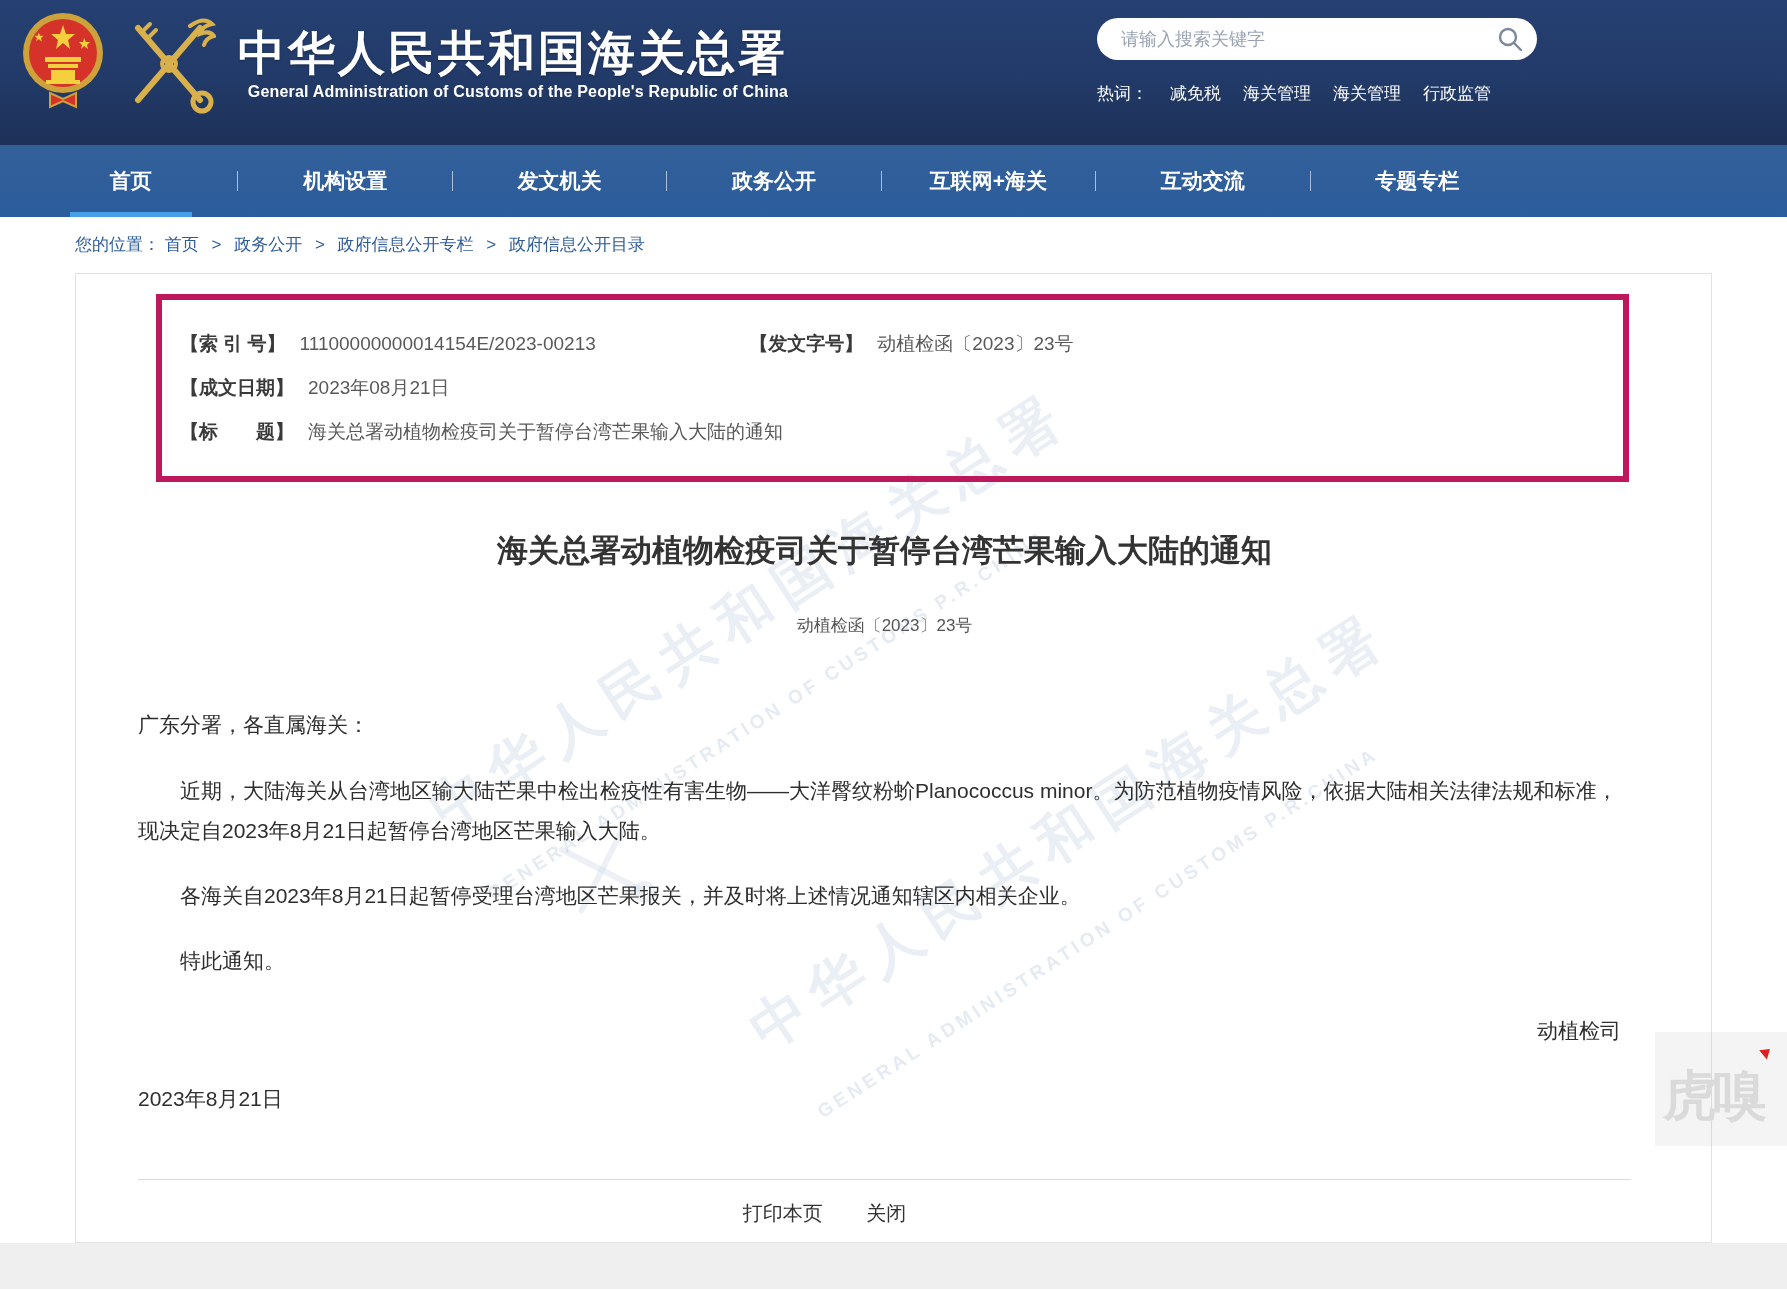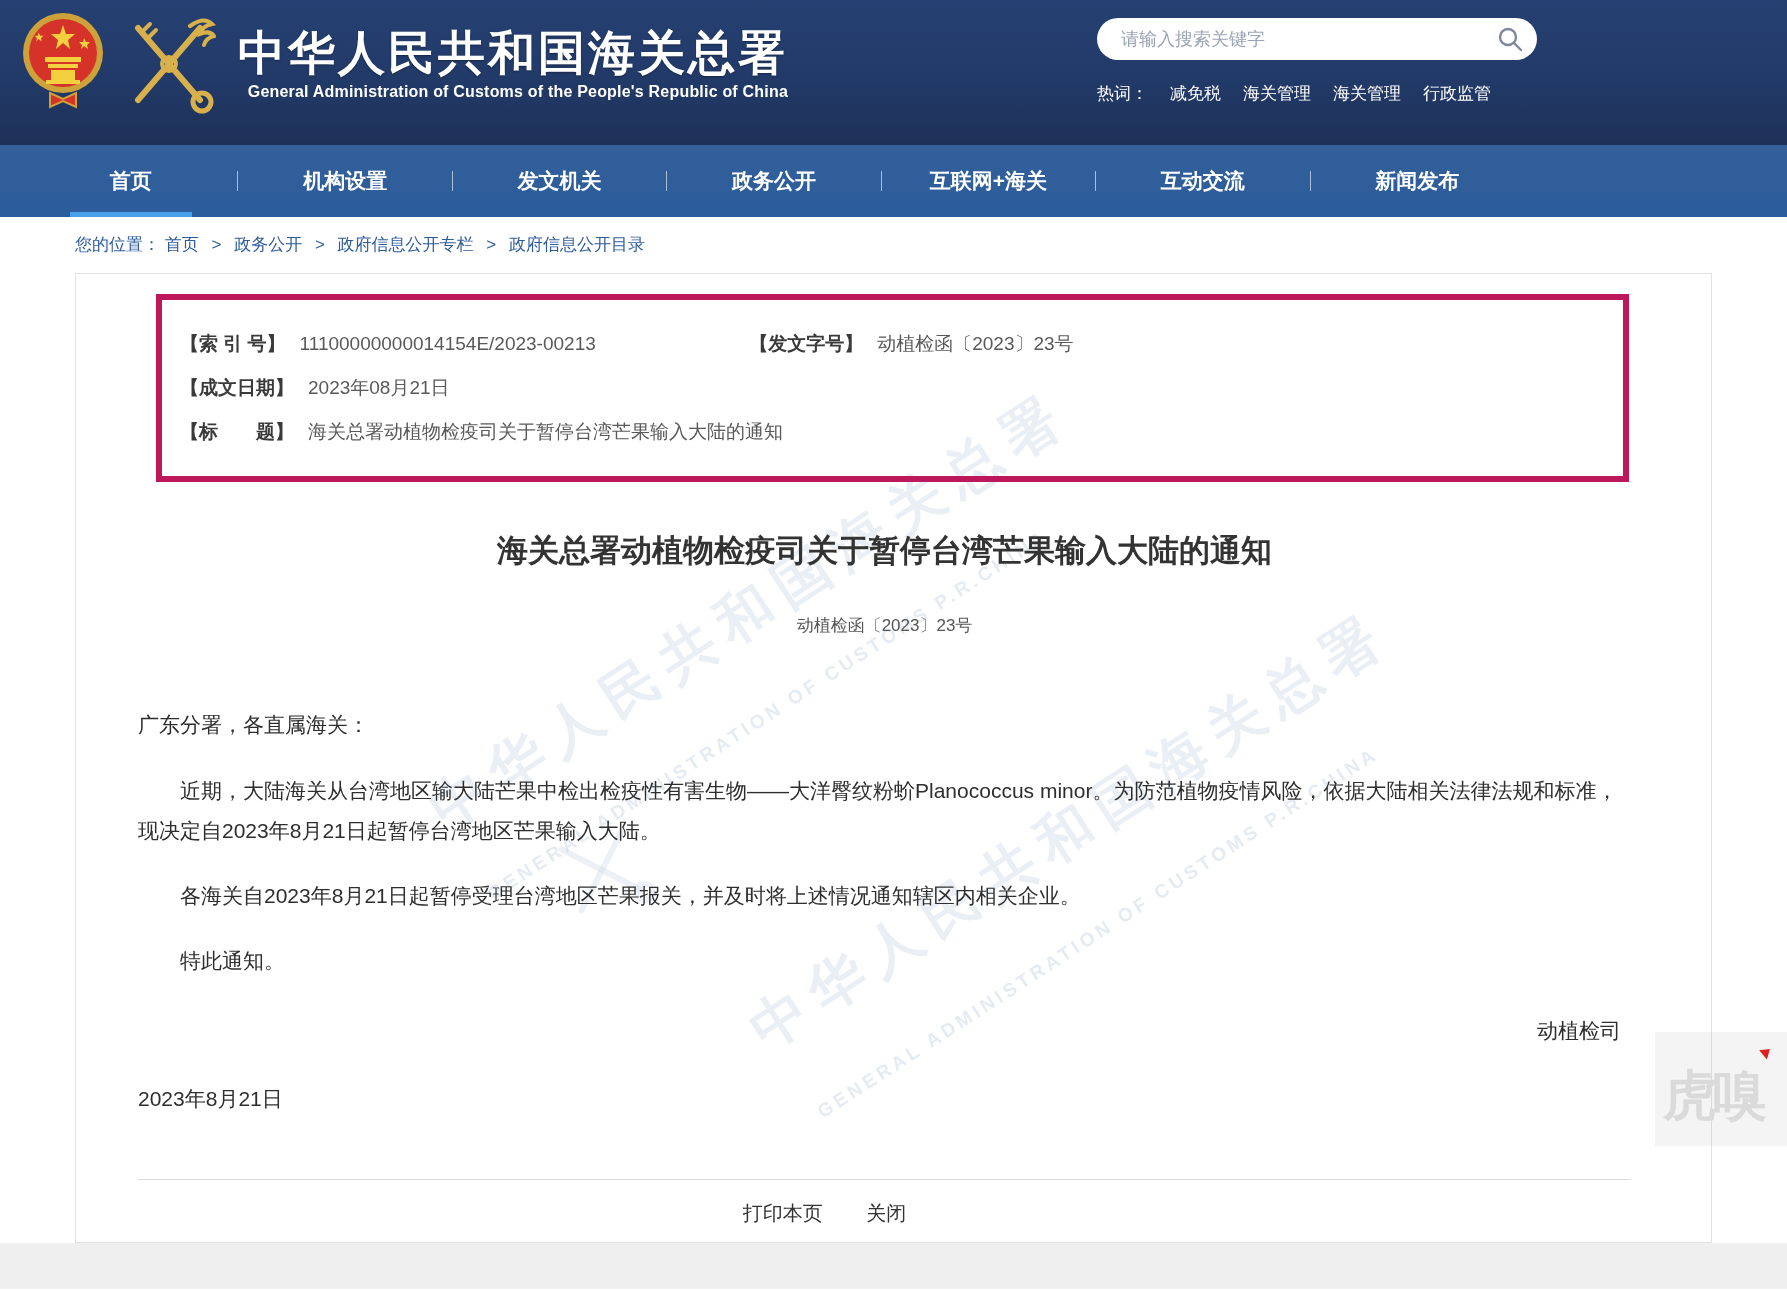--- a/index.html
+++ b/index.html
@@ -149,21 +149,21 @@
       <a class="nav-item">机构设置</a>
       <span class="nav-sep"></span>
       <a class="nav-item">发文机关</a>
       <span class="nav-sep"></span>
       <a class="nav-item">政务公开</a>
       <span class="nav-sep"></span>
       <a class="nav-item">互联网+海关</a>
       <span class="nav-sep"></span>
       <a class="nav-item">互动交流</a>
       <span class="nav-sep"></span>
-      <a class="nav-item">新闻发布</a>
+      <a class="nav-item">专题专栏</a>
     </div>
   </nav>
 
   <div class="breadcrumb">
     <span>您的位置：</span>
     <a>首页</a>
     <span class="bc-sep">&gt;</span>
     <a>政务公开</a>
     <span class="bc-sep">&gt;</span>
     <a>政府信息公开专栏</a>

